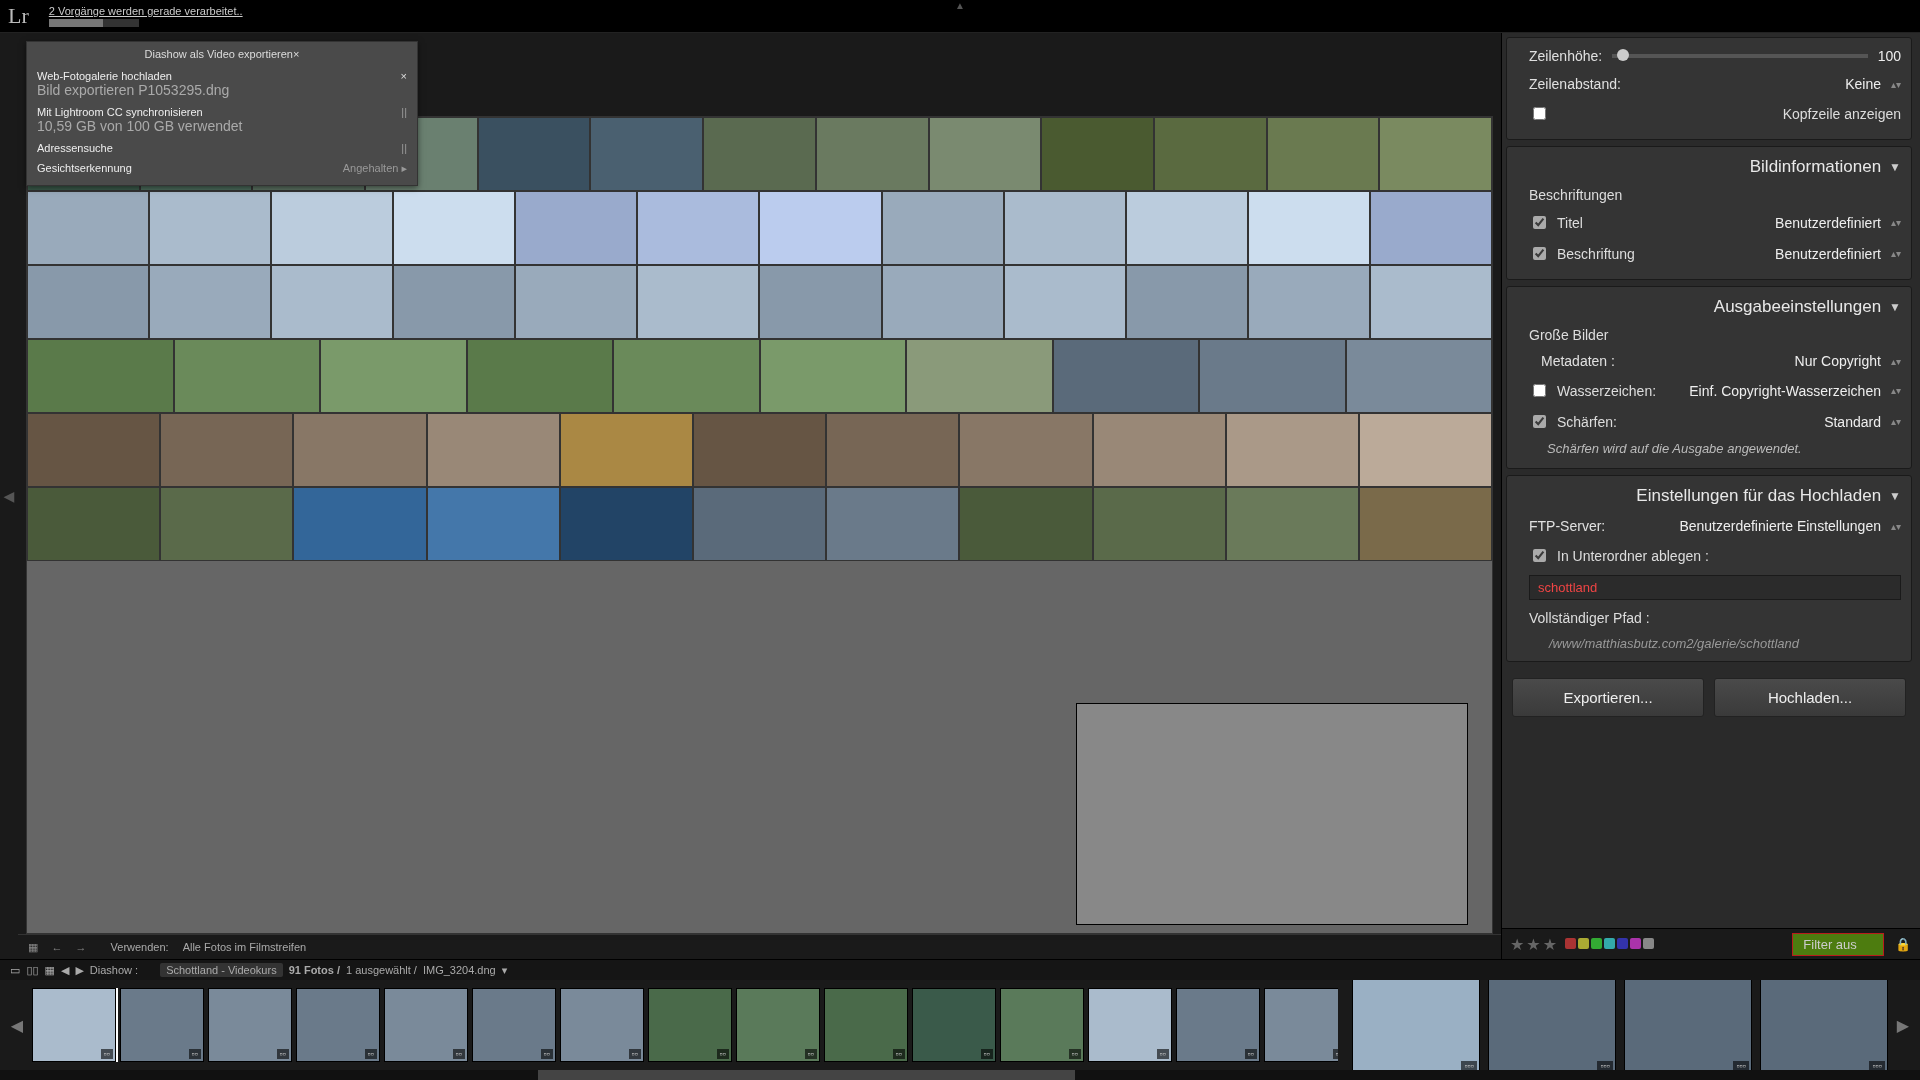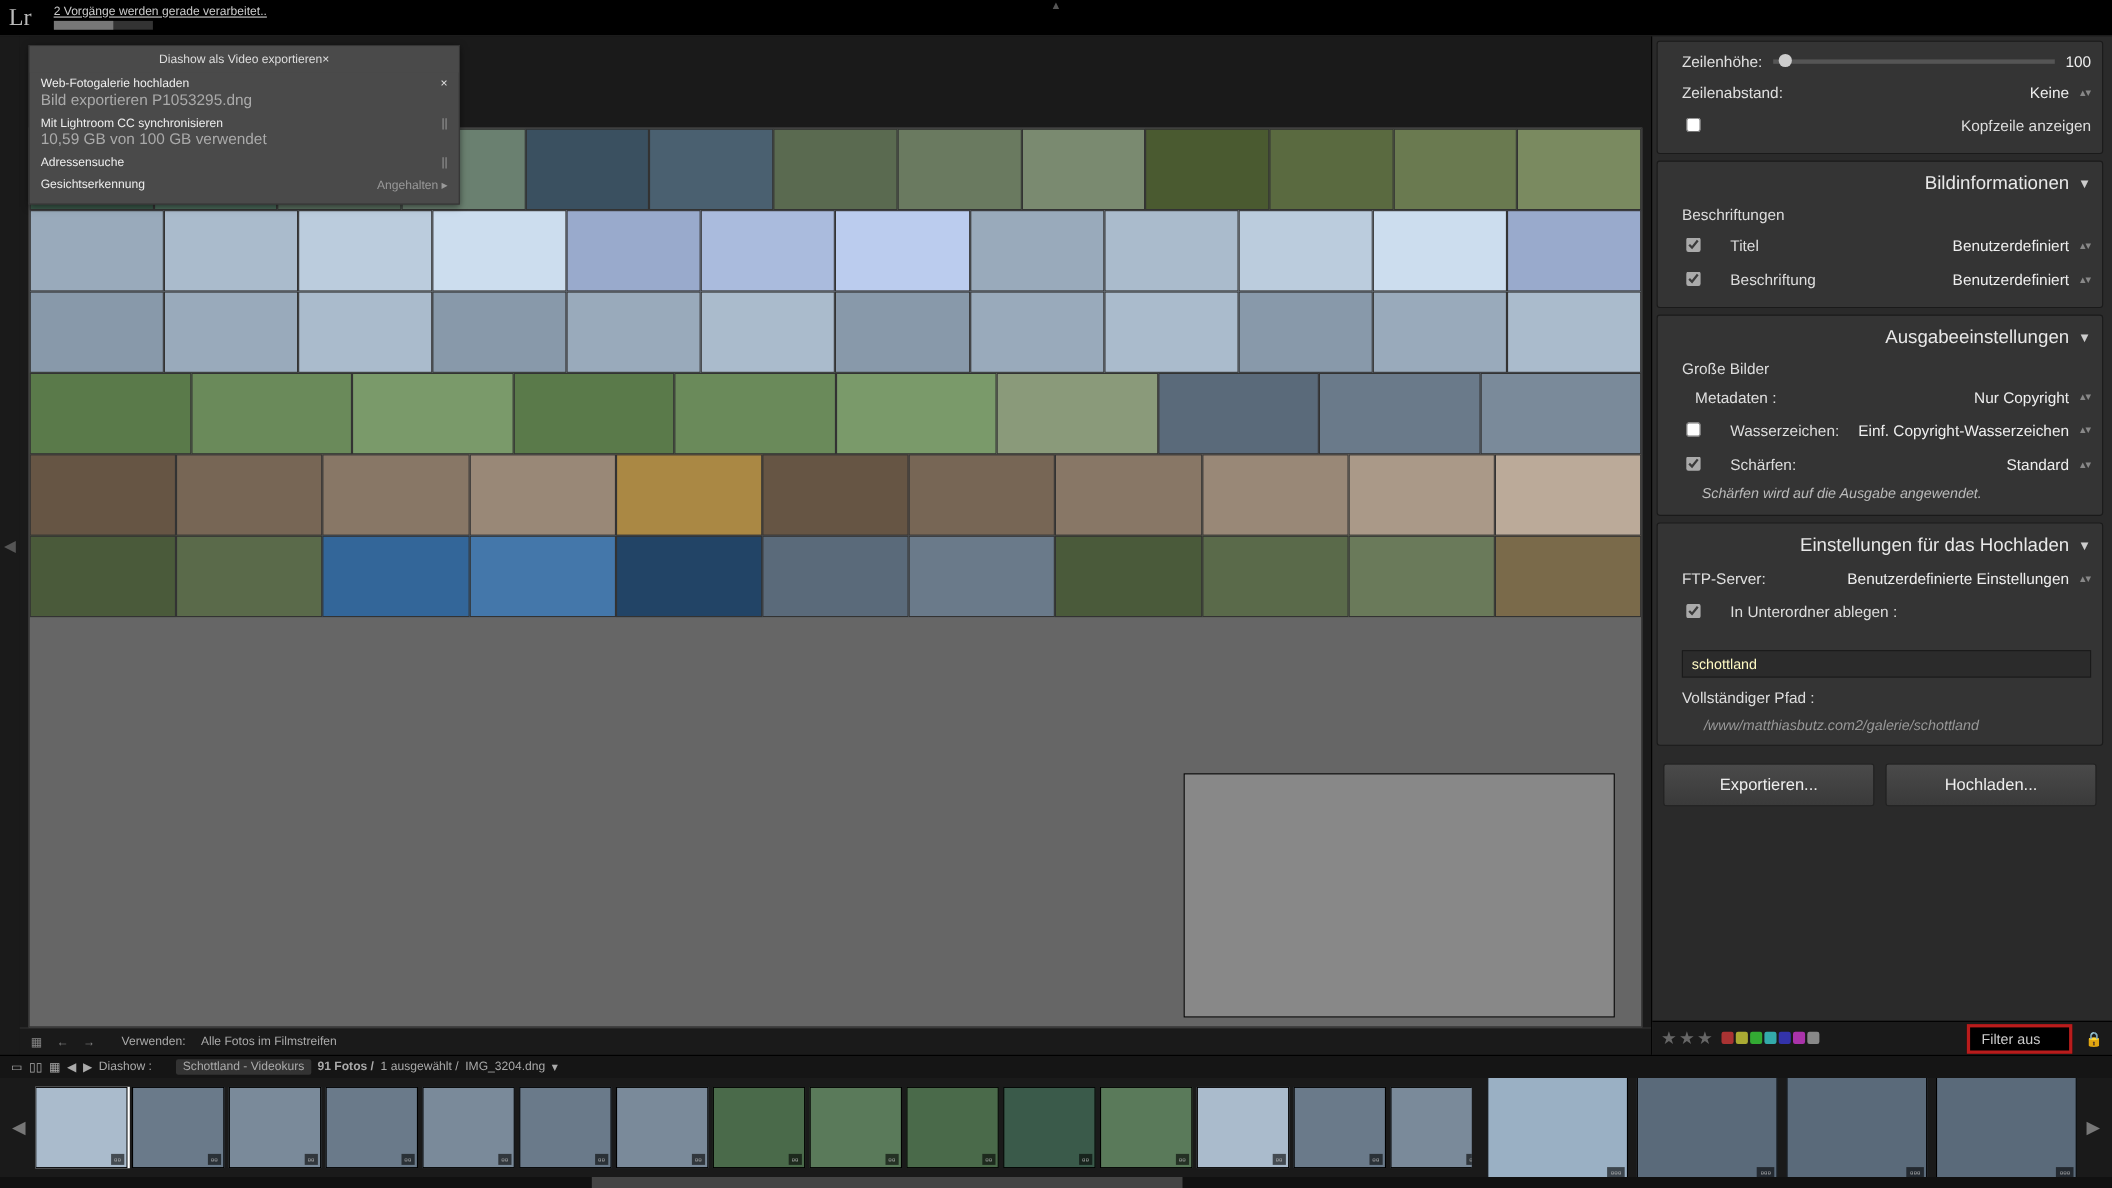--- a/index.html
+++ b/index.html
@@ -30,35 +30,35 @@
   .gridbar .icons span{margin-right:10px;color:#888;}
   .right{width:418px;background:#2a2a2a;border-left:1px solid #000;display:flex;flex-direction:column;overflow:hidden;}
   .right-inner{flex:1;overflow:hidden;padding:4px 8px 0 4px;}
   .panel{background:#343434;border:1px solid #1a1a1a;border-radius:3px;margin-bottom:6px;padding:4px 10px 10px 22px;font-size:14px;color:#ddd;}
   .panel-head{display:flex;justify-content:flex-end;align-items:center;gap:8px;font-size:17px;color:#e8e8e8;padding:6px 0;}
   .panel-head .tri{font-size:12px;color:#ccc;}
   .row{display:flex;align-items:center;justify-content:space-between;padding:6px 0;font-size:14px;}
   .row .lab{color:#e0e0e0;}
   .row .val{color:#eee;display:flex;align-items:center;gap:6px;}
   .sel-caret{color:#888;font-size:10px;margin-left:4px;}
-  .chk{display:flex;align-items:center;gap:24px;}
+  .chk{display:flex;align-items:center;gap:8px;}
   .chk input{accent-color:#aaa;}
   .muted{color:#777;}
   .slider{flex:1;height:4px;background:#555;position:relative;margin:0 10px;}
   .slider .knob{position:absolute;top:-5px;width:12px;height:12px;border-radius:50%;background:#ccc;}
   .sub-lab{color:#ddd;font-size:14px;padding:4px 0;}
-  .input-line{background:#2b2b2b;border:1px solid #1a1a1a;padding:4px 8px;color:#fef9c3;font-size:13px;margin-top:2px;}
+  .input-line{background:#2b2b2b;border:1px solid #1a1a1a;padding:4px 8px;color:#ef4444;font-size:13px;margin-top:2px;}
   .full-path{color:#999;font-style:italic;font-size:13px;padding:6px 2px 0 20px;}
   .hint{color:#bbb;font-style:italic;font-size:13px;padding:4px 0 2px 18px;}
   .buttons{display:flex;gap:10px;padding:10px 6px;}
   .btn{flex:1;background:linear-gradient(#4a4a4a,#3a3a3a);border:1px solid #222;border-radius:3px;padding:10px 0;text-align:center;color:#eee;font-size:15px;}
   .filterbar{height:30px;background:#1a1a1a;display:flex;align-items:center;gap:6px;padding:0 8px;border-top:1px solid #000;}
   .stars span{color:#666;font-size:16px;margin-right:2px;}
   .swatches span{width:11px;height:11px;display:inline-block;border-radius:2px;margin-right:2px;}
-  .filter-dd{margin-left:auto;background:#000000;border:3px solid #b91c1c;padding:3px 26px 3px 10px;color:#ccc;font-size:13px;position:relative;}
+  .filter-dd{margin-left:auto;background:#4d7c0f;border:1px solid #b91c1c;padding:3px 26px 3px 10px;color:#ccc;font-size:13px;position:relative;}
   .lock{color:#777;margin-left:6px;}
   .strip{height:120px;background:#1a1a1a;border-top:1px solid #000;display:flex;flex-direction:column;}
   .strip-head{height:20px;display:flex;align-items:center;padding:0 10px;font-size:11px;color:#aaa;gap:6px;background:#151515;}
   .strip-head .chip{background:#333;padding:1px 6px;border-radius:2px;margin-left:16px;}
   .strip-body{flex:1;display:flex;align-items:center;overflow:hidden;padding:4px 6px;gap:4px;}
   .thumb{height:72px;width:82px;background:#567;border:1px solid #000;position:relative;flex:0 0 auto;}
   .thumb.sel{outline:2px solid #fff;}
   .thumb.tall{width:126px;height:96px;}
   .thumb .badge{position:absolute;right:2px;bottom:2px;font-size:9px;background:rgba(0,0,0,.6);padding:0 3px;color:#ccc;}
   .strip-nav{width:22px;color:#777;display:flex;align-items:center;justify-content:center;font-size:16px;}

